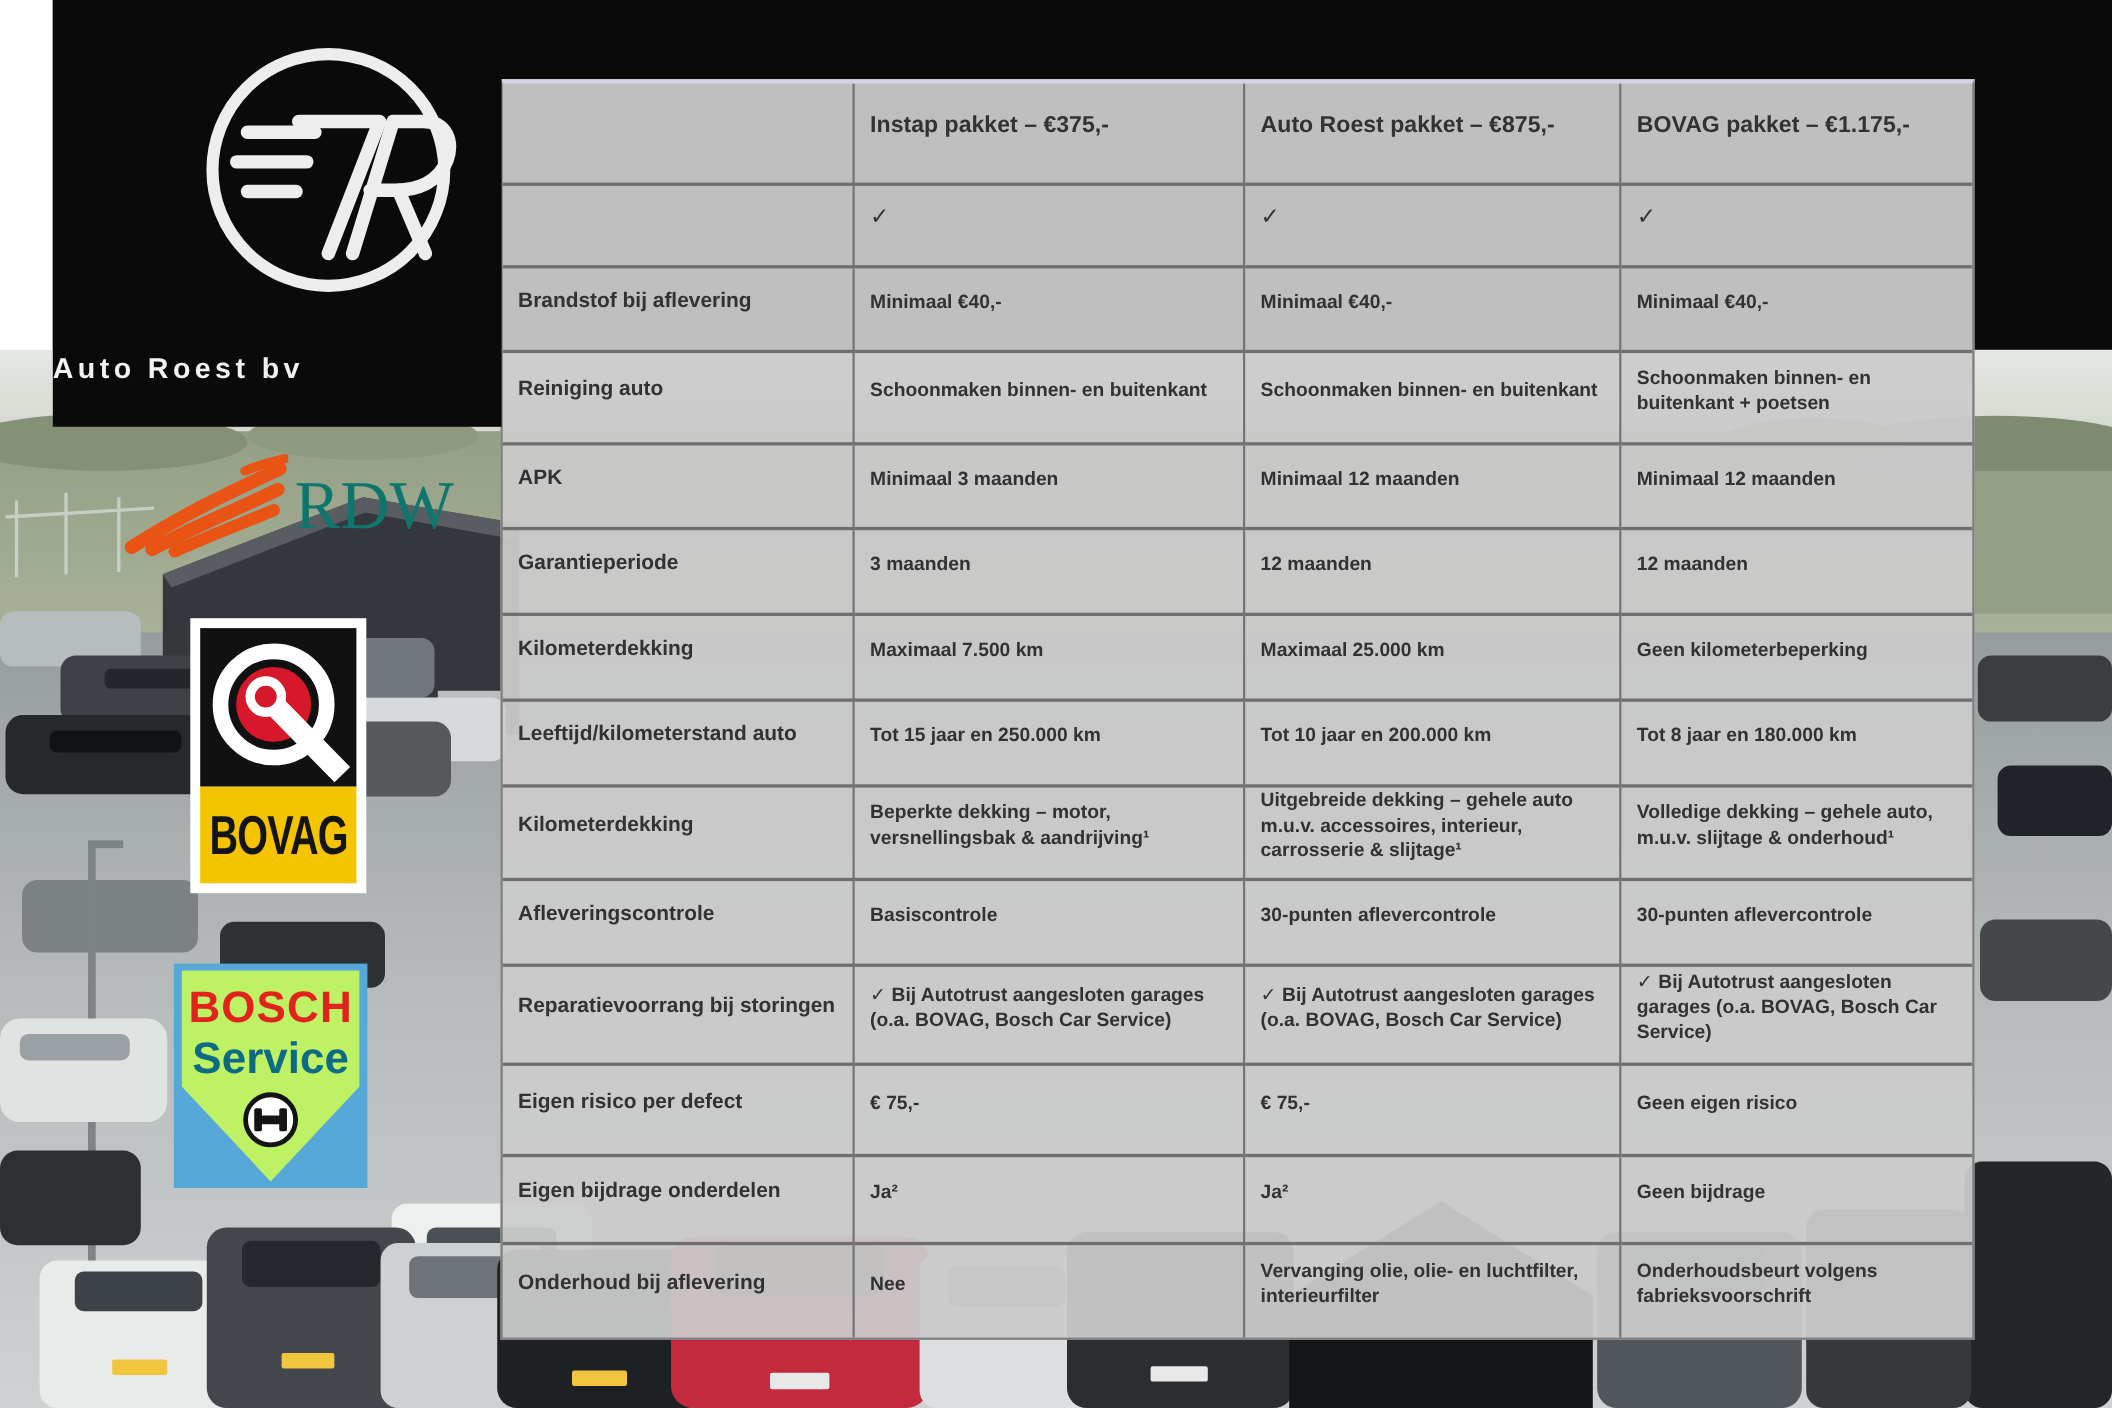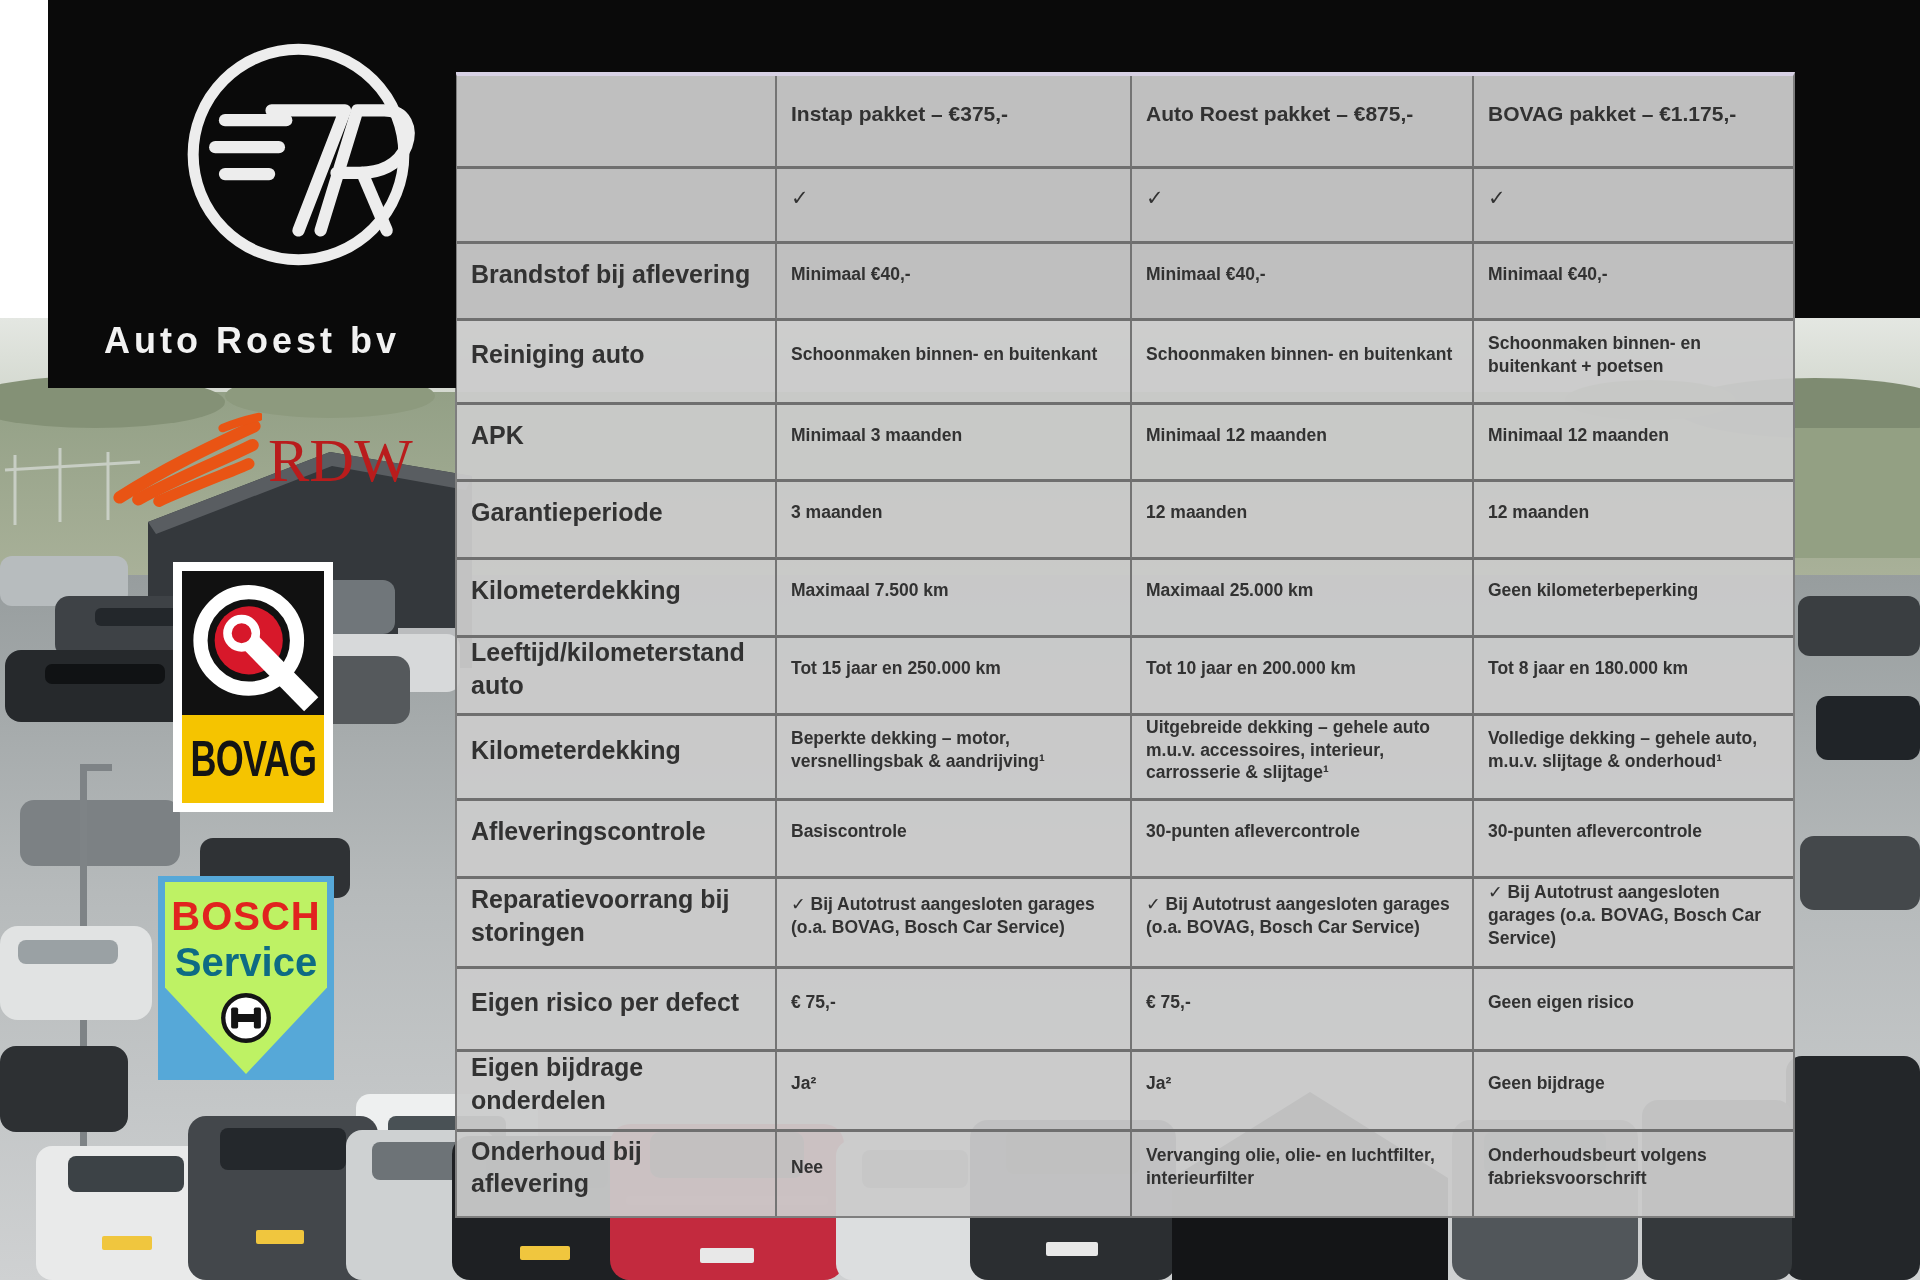--- a/index.html
+++ b/index.html
@@ -6,27 +6,27 @@
   .page{position:relative;width:1920px;height:1280px;overflow:hidden;background:#ffffff;
         font-family:"Liberation Sans","DejaVu Sans",sans-serif;}
 
   
   .photo{position:absolute;left:0;top:0;width:1920px;height:1280px;z-index:0;}
 
   
   .band{position:absolute;left:48px;top:0;width:1872px;height:318px;background:#0a0a0a;z-index:1;}
   .brand-panel{position:absolute;left:48px;top:0;width:408px;height:388px;background:#0a0a0a;z-index:3;}
   .brand-mark{position:absolute;left:128px;top:32px;width:245px;height:245px;}
-  .brand-name{position:absolute;left:0;right:0;top:320px;text-align:center;color:#f2f2f2;
-              font-size:36px;font-weight:bold;letter-spacing:4px;}
+  .brand-name{position:absolute;left:0;right:0;top:320px;text-align:left;color:#f2f2f2;
+              font-size:26px;font-weight:bold;letter-spacing:4px;}
 
   
   .rdw{position:absolute;left:112px;top:408px;width:300px;height:104px;z-index:3;display:flex;align-items:center;}
   .rdw-wing{width:150px;height:96px;flex:0 0 auto;}
-  .rdw-text{font-family:"Liberation Serif","DejaVu Serif",serif;font-size:62px;color:#b91c1c;
+  .rdw-text{font-family:"Liberation Serif","DejaVu Serif",serif;font-size:62px;color:#0f766e;
             margin-left:6px;line-height:1;}
 
   
   .bovag{position:absolute;left:173px;top:562px;width:160px;height:250px;background:#ffffff;z-index:3;
          box-sizing:border-box;padding:9px;display:flex;flex-direction:column;}
   .bovag-emblem{flex:1.65;background:#111111;position:relative;}
   .bovag-emblem svg{position:absolute;inset:0;width:100%;height:100%;}
   .bovag-text{flex:1;background:var(--bovag-yellow,#f5c400);display:flex;align-items:center;justify-content:center;
               font-size:50px;font-weight:bold;color:#141414;transform-origin:center;letter-spacing:-1px;}
   .bovag-text span{display:inline-block;transform:scaleX(0.72);}
@@ -46,21 +46,21 @@
              background:rgba(203,203,203,0.94);
              display:grid;grid-template-columns:320px 355px 342px 1fr;
              border:2px solid #7e7e7e;border-top:4px solid var(--accent-lavender,#d7d1e4);
              box-sizing:border-box;}
   .cell{border-right:2px solid #747474;border-bottom:3px solid #6f6f6f;
         display:flex;align-items:center;padding:6px 15px 20px 14px;box-sizing:border-box;
         font-weight:bold;color:#323232;line-height:1.3;}
   .cell:nth-child(4n){border-right:none;}
   .pkg-table .cell:nth-last-child(-n+4){border-bottom:none;}
   .head{font-size:21px;}
-  .label{font-size:25px;}
+  .label{font-size:19px;}
   .val{font-size:17.5px;}
   .check{font-size:21px;}
 </style>
 </head>
 <body>
 
 <div class="page">
 
   <svg class="photo" viewBox="0 0 1920 1280" width="1920" height="1280" aria-hidden="true">
     <defs>

